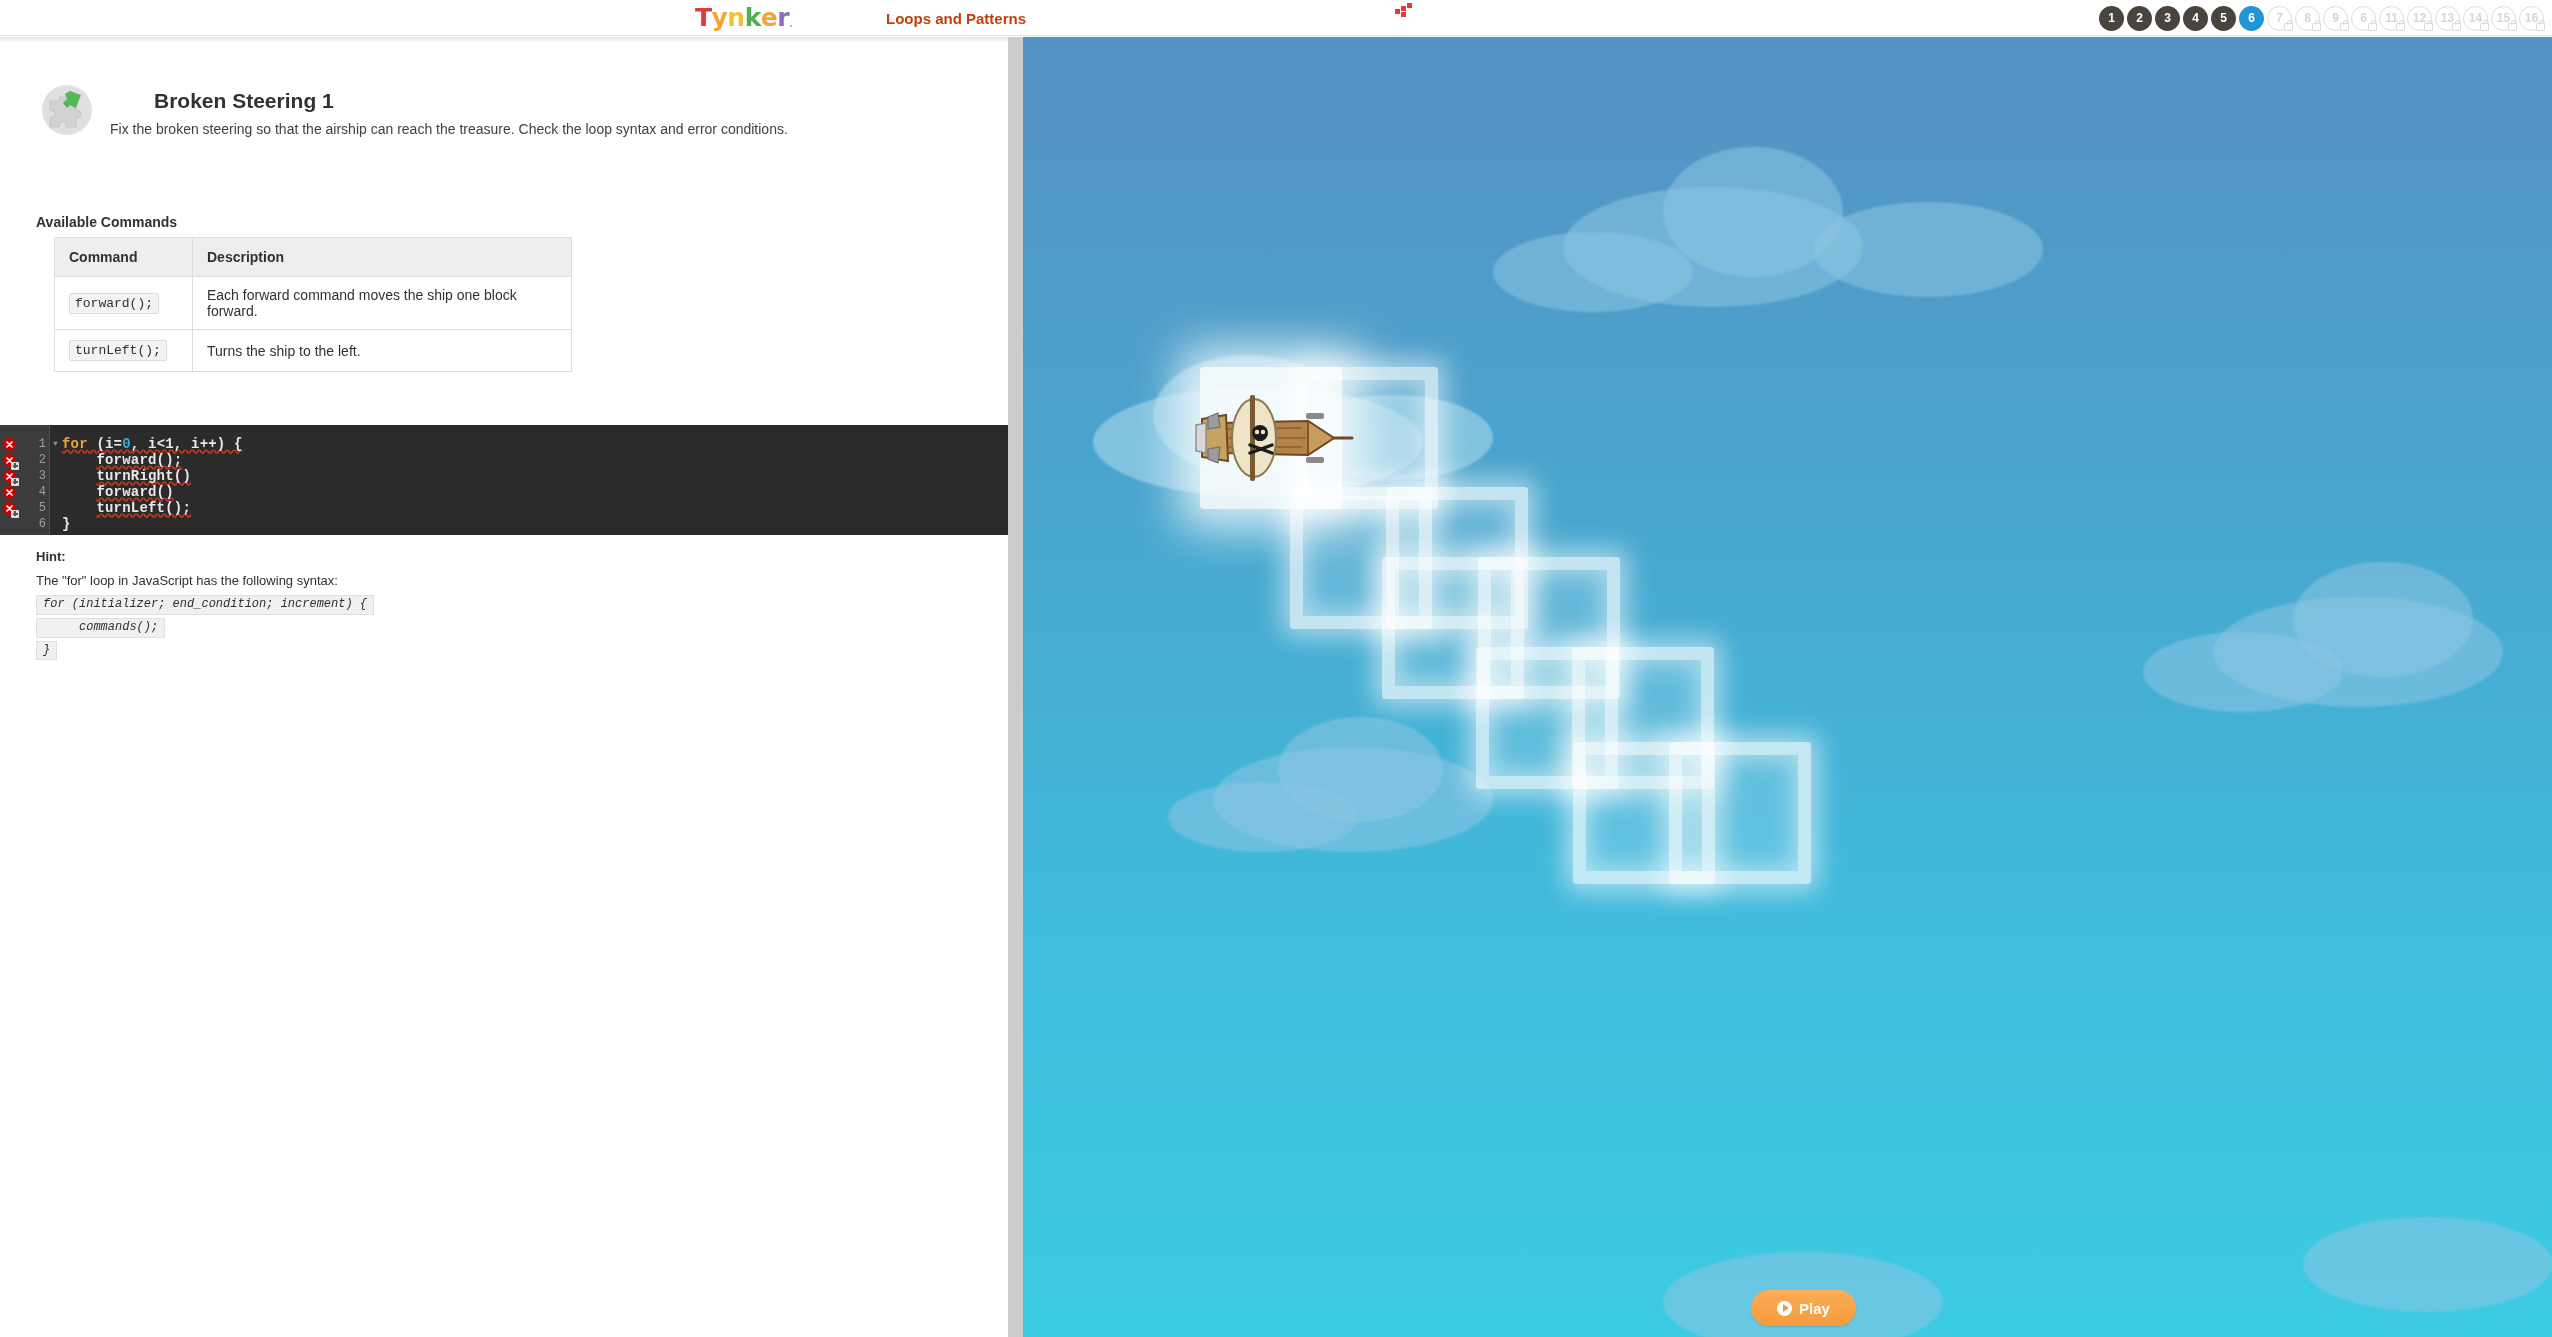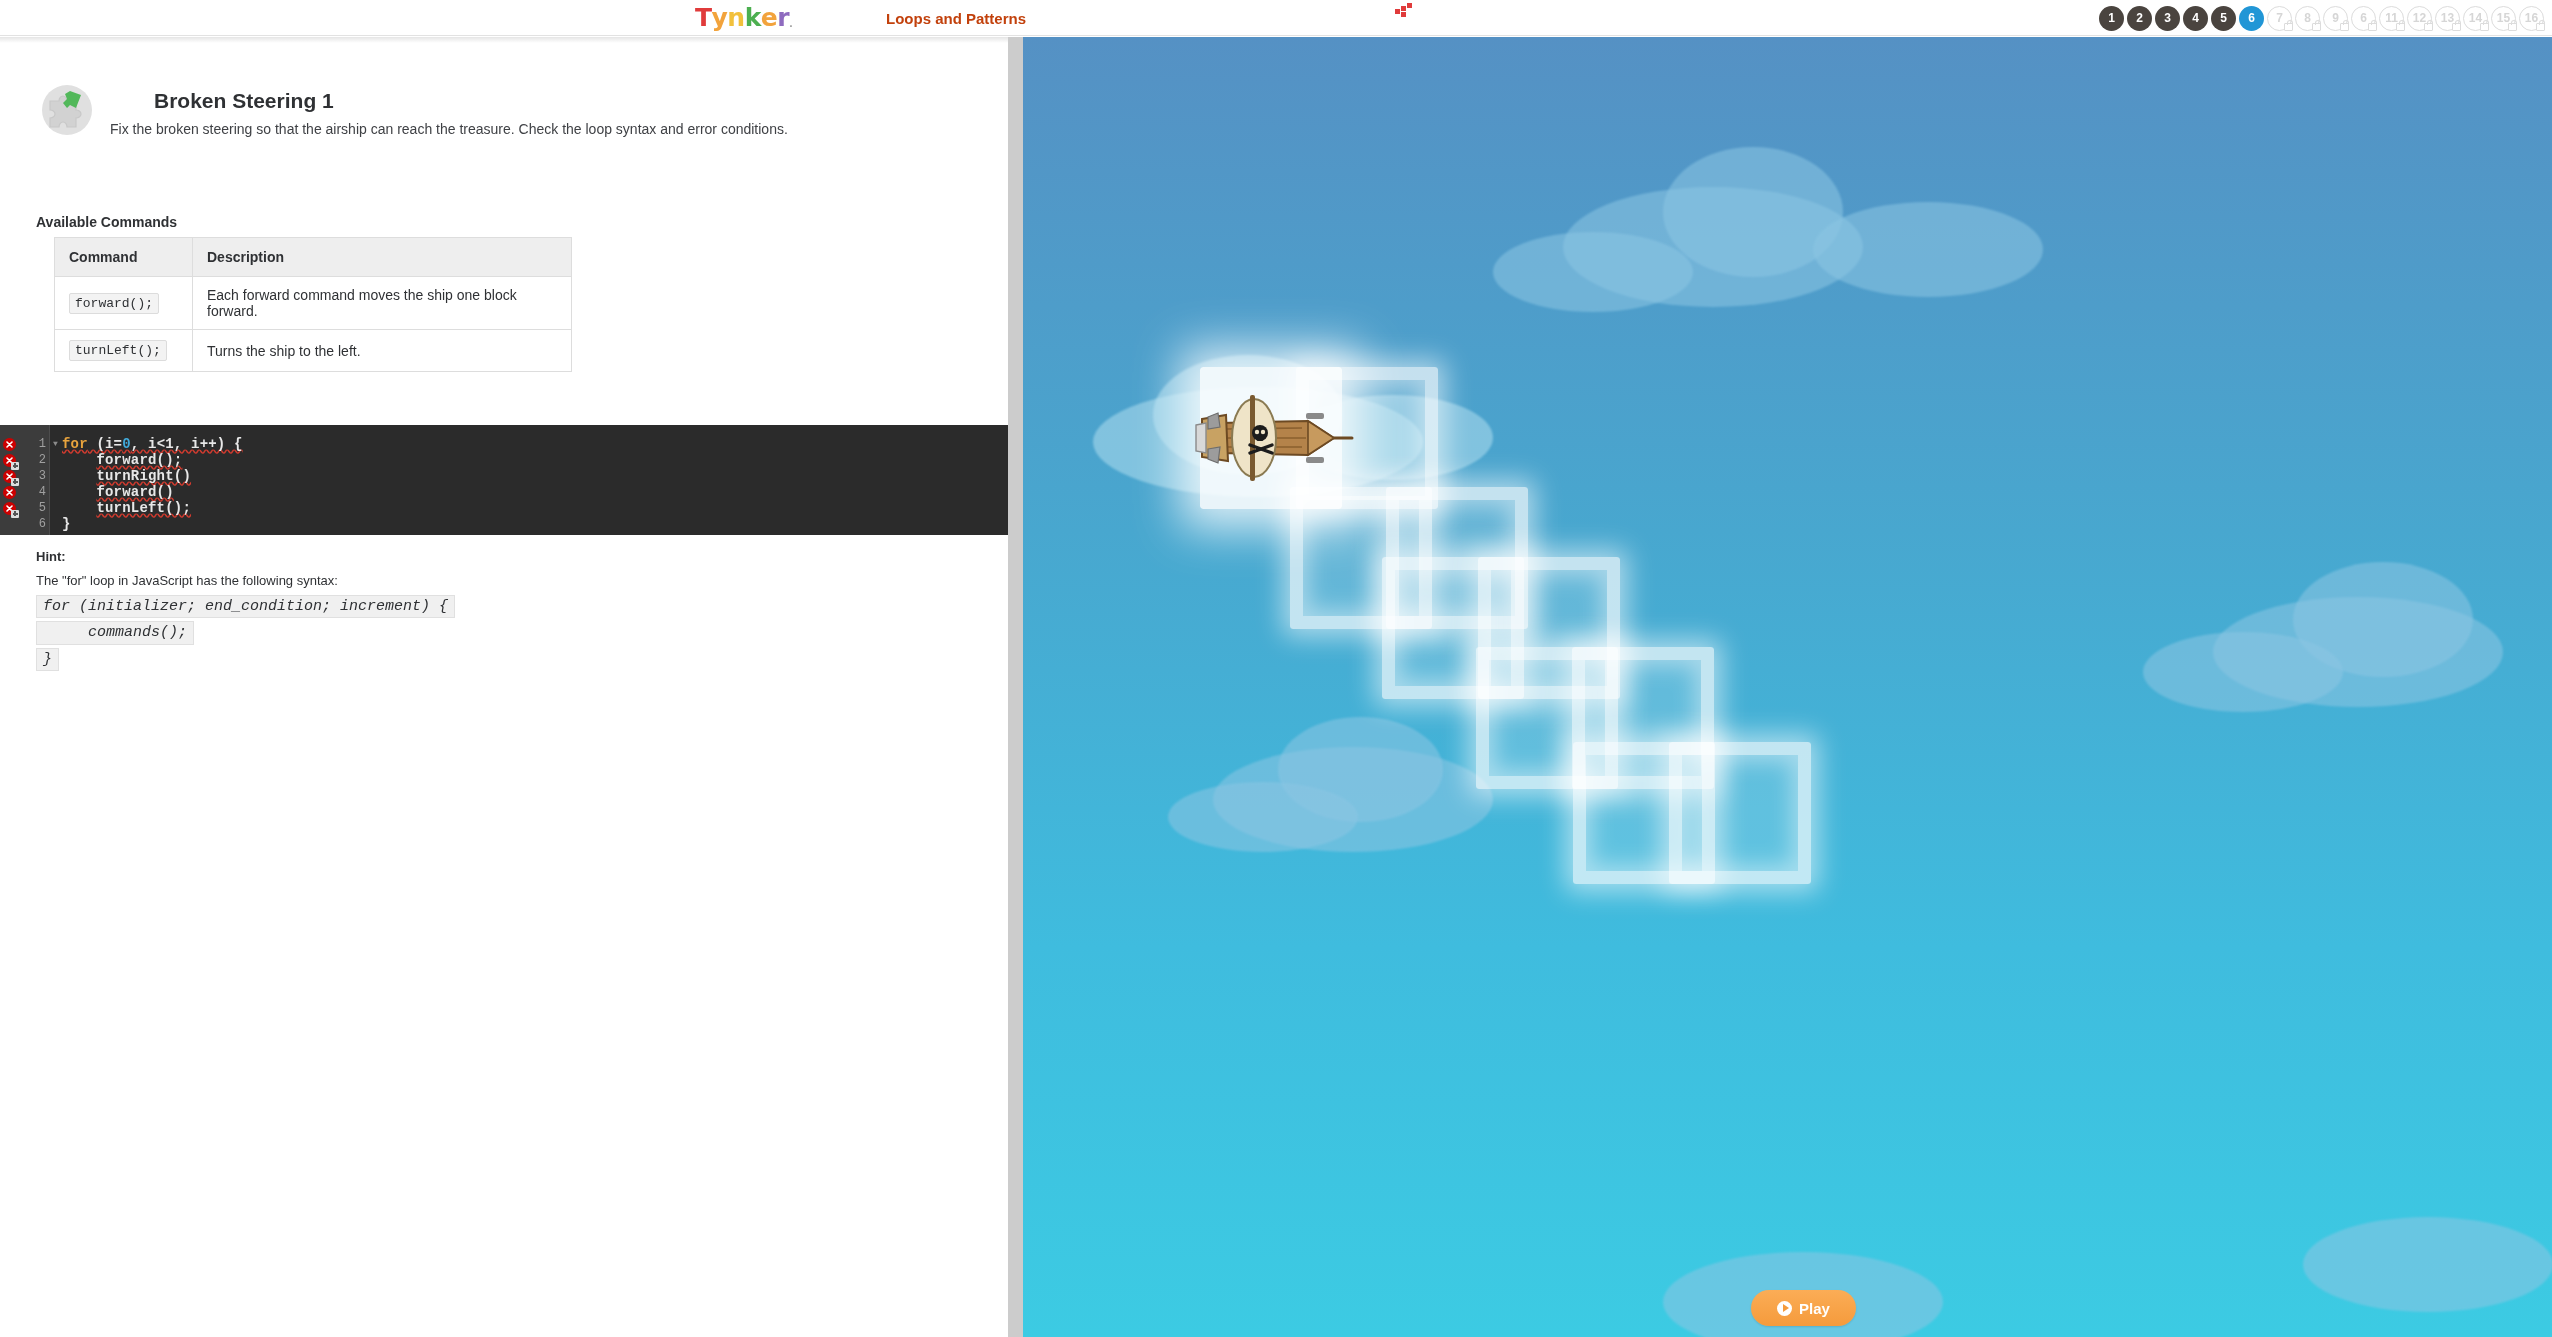--- a/index.html
+++ b/index.html
@@ -300,21 +300,21 @@
 
   
   #hint-wrap { position: absolute; left: 36px; top: 512px; width: 880px; }
   #hint-label { font-size: 13px; font-weight: bold; color: #2f3134; }
   #hint-text { margin-top: 9px; font-size: 13px; color: #2f3134; }
   .hint-code {
     display: inline-block;
     margin-top: 7px;
     font-family: "Liberation Mono", monospace;
     font-style: italic;
-    font-size: 15px;
+    font-size: 12px;
     background: #f0f0f0;
     border: 1px solid #e0e0e0;
     color: #2f3134;
     padding: 2px 6px;
     white-space: pre;
     line-height: 1.15;
   }
   .hint-code.l2 { margin-top: 3px; }
   .hint-code.l3 { margin-top: 3px; }
 

